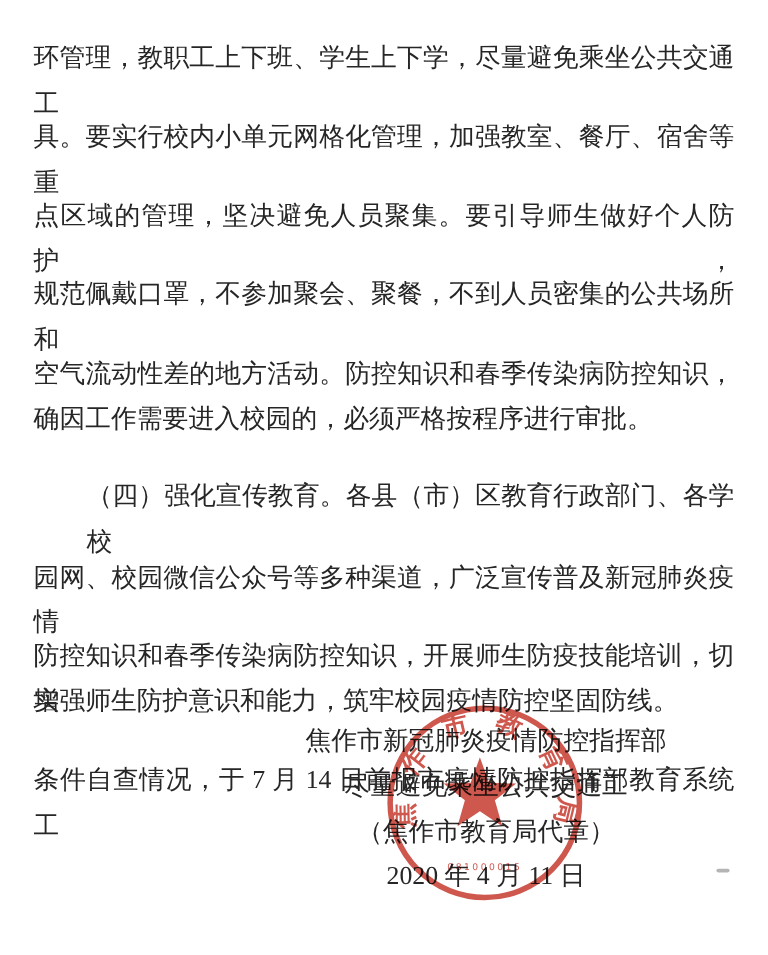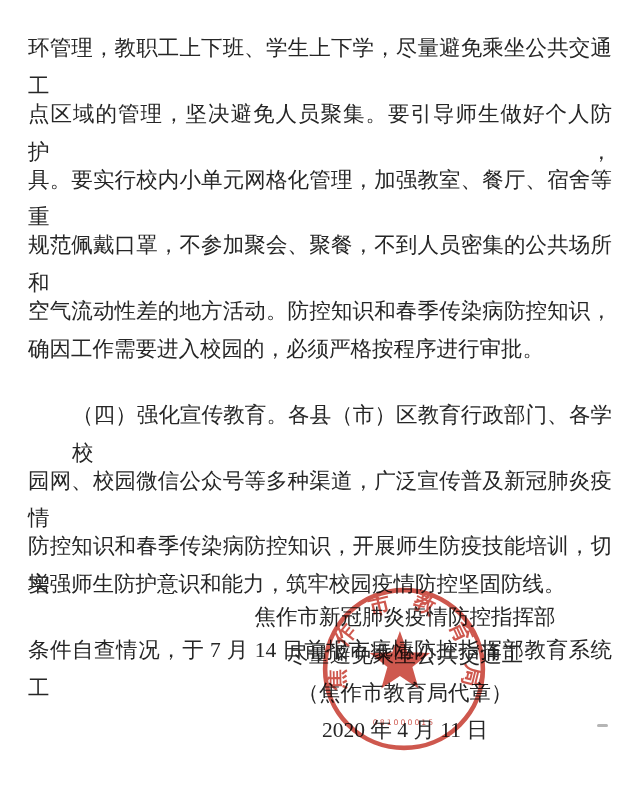--- a/index.html
+++ b/index.html
@@ -34,20 +34,21 @@
     text-align: justify;
     text-align-last: justify;
     margin-top: 28px;
   }
   .line.ind {
     padding-left: 44px;
   }
   .line.j.ind {
     padding-left: 44px;
     width: 540px;
+    font-family: Liberation Mono, monospace;
   }
   .signature {
     position: absolute;
     left: 250px;
     top: 599px;
     width: 310px;
     text-align: center;
     z-index: 1;
   }
   .sig-line {
@@ -99,22 +100,22 @@
     border-radius: 2px;
   }
 </style>
 </head>
 <body>
 
 <div class="page" style="background: rgb(255, 255, 255);">
 
   <div class="body-text">
       <div class="line j">环管理，教职工上下班、学生上下学，尽量避免乘坐公共交通工</div>
+      <div class="line j">具。要实行校内小单元网格化管理，加强教室、餐厅、宿舍等重</div>
       <div class="line j">点区域的管理，坚决避免人员聚集。要引导师生做好个人防护，</div>
-      <div class="line j">具。要实行校内小单元网格化管理，加强教室、餐厅、宿舍等重</div>
       <div class="line j">规范佩戴口罩，不参加聚会、聚餐，不到人员密集的公共场所和</div>
       <div class="line j">空气流动性差的地方活动。防控知识和春季传染病防控知识，</div>
       <div class="line">确因工作需要进入校园的，必须严格按程序进行审批。</div>
       <div class="line j ind">（四）强化宣传教育。各县（市）区教育行政部门、各学校</div>
       <div class="line j">园网、校园微信公众号等多种渠道，广泛宣传普及新冠肺炎疫情</div>
       <div class="line j">防控知识和春季传染病防控知识，开展师生防疫技能培训，切实</div>
       <div class="line">增强师生防护意识和能力，筑牢校园疫情防控坚固防线。</div>
       <div class="line j">条件自查情况，于 7 月 14 日前报市疫情防控指挥部教育系统工</div>
     </div>
 

